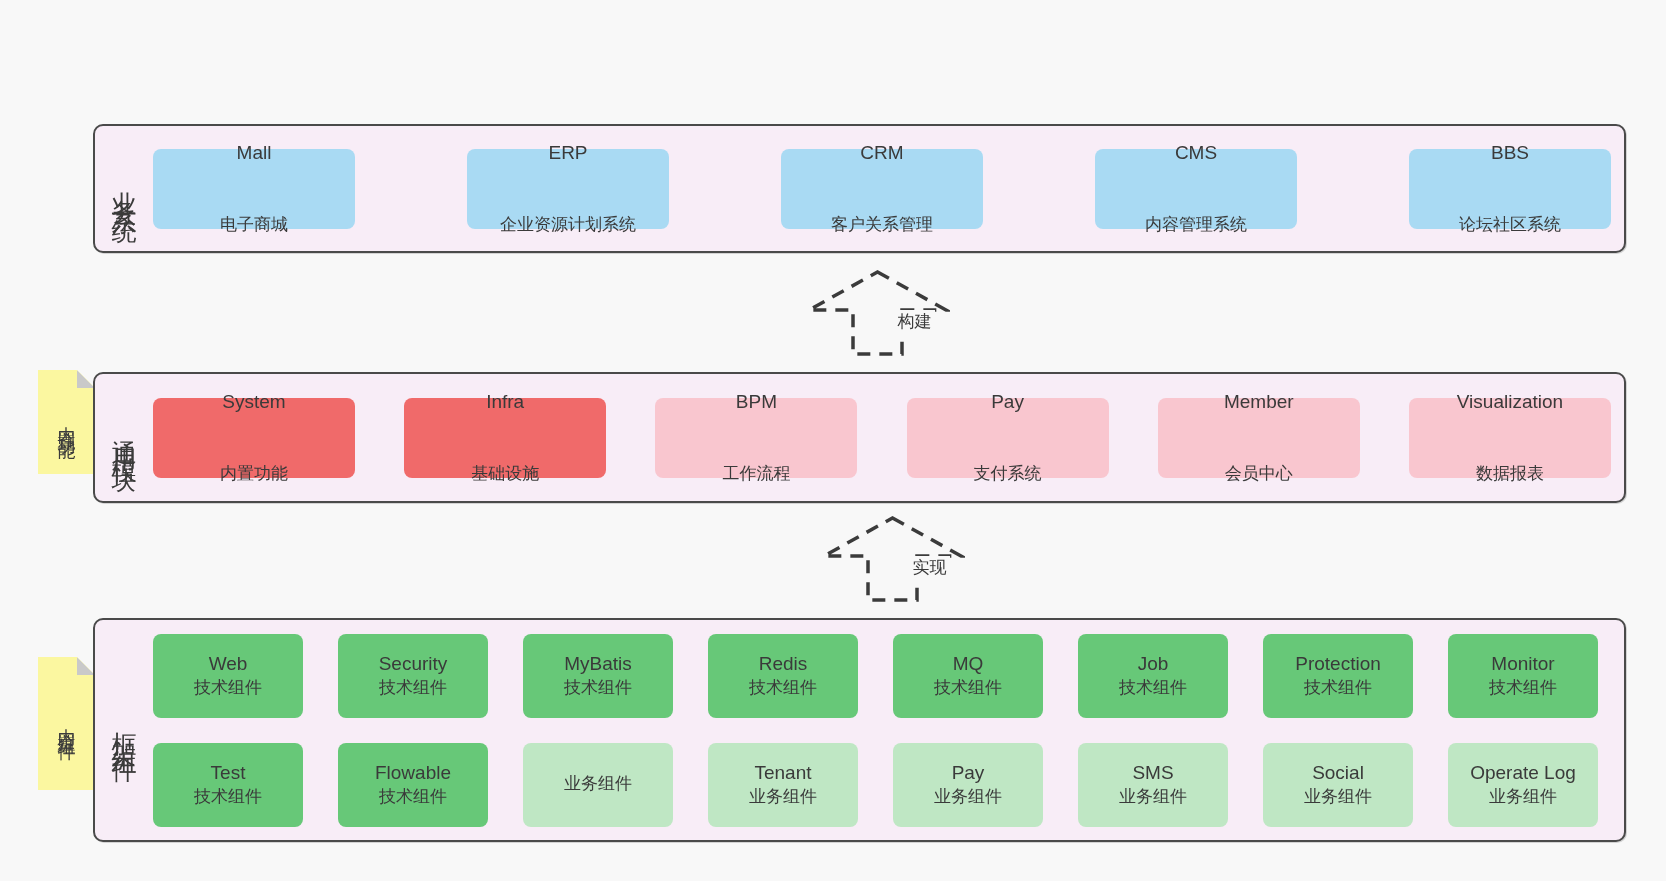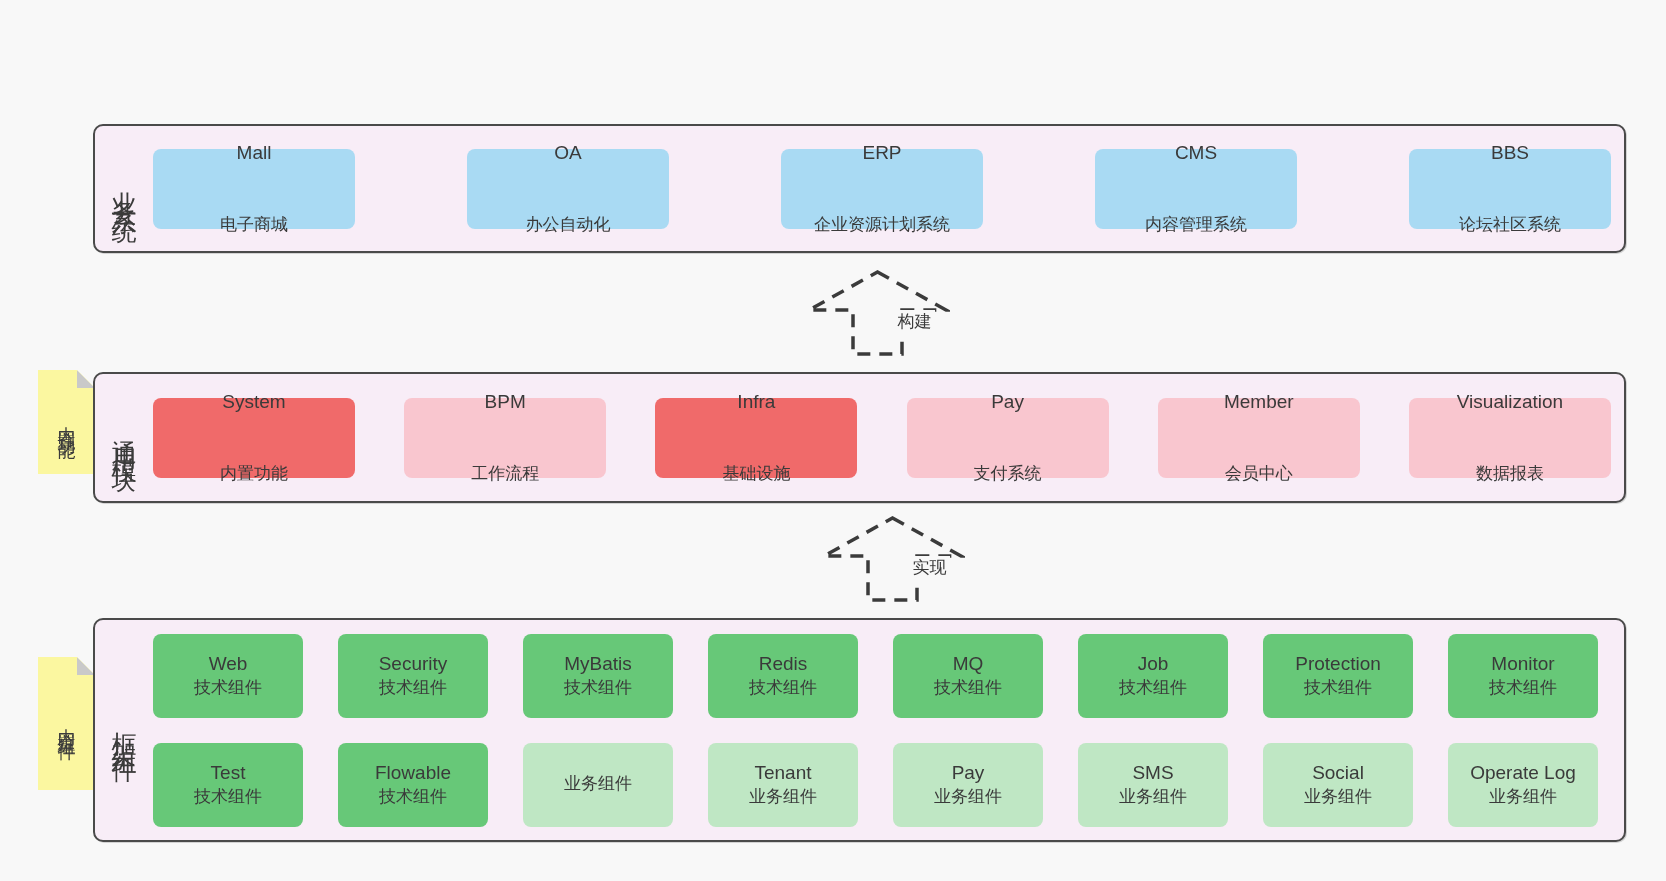--- a/index.html
+++ b/index.html
@@ -104,26 +104,26 @@
   <div class="band band-1">
     <div class="band-label">
       <span class="vtext">业务系统</span>
     </div>
     <div class="band-content">
       <div class="box lg blue">
         <div class="t">Mall</div>
         <div class="s">电子商城</div>
       </div>
       <div class="box lg blue">
-        <div class="t">OA</div>
-        <div class="s">办公自动化</div>
-      </div>
-      <div class="box lg blue">
         <div class="t">ERP</div>
         <div class="s">企业资源计划系统</div>
+      </div>
+      <div class="box lg blue">
+        <div class="t">CRM</div>
+        <div class="s">客户关系管理</div>
       </div>
       <div class="box lg blue">
         <div class="t">CMS</div>
         <div class="s">内容管理系统</div>
       </div>
       <div class="box lg blue">
         <div class="t">BBS</div>
         <div class="s">论坛社区系统</div>
       </div>
     </div>
@@ -143,27 +143,27 @@
 
   <div class="band band-2">
     <div class="band-label">
       <span class="vtext">通用模块</span>
     </div>
     <div class="band-content">
       <div class="box lg red">
         <div class="t">System</div>
         <div class="s">内置功能</div>
       </div>
-      <div class="box lg pink">
-        <div class="t">BPM</div>
-        <div class="s">工作流程</div>
-      </div>
       <div class="box lg red">
         <div class="t">Infra</div>
         <div class="s">基础设施</div>
+      </div>
+      <div class="box lg pink">
+        <div class="t">BPM</div>
+        <div class="s">工作流程</div>
       </div>
       <div class="box lg pink">
         <div class="t">Pay</div>
         <div class="s">支付系统</div>
       </div>
       <div class="box lg pink">
         <div class="t">Member</div>
         <div class="s">会员中心</div>
       </div>
       <div class="box lg pink">

